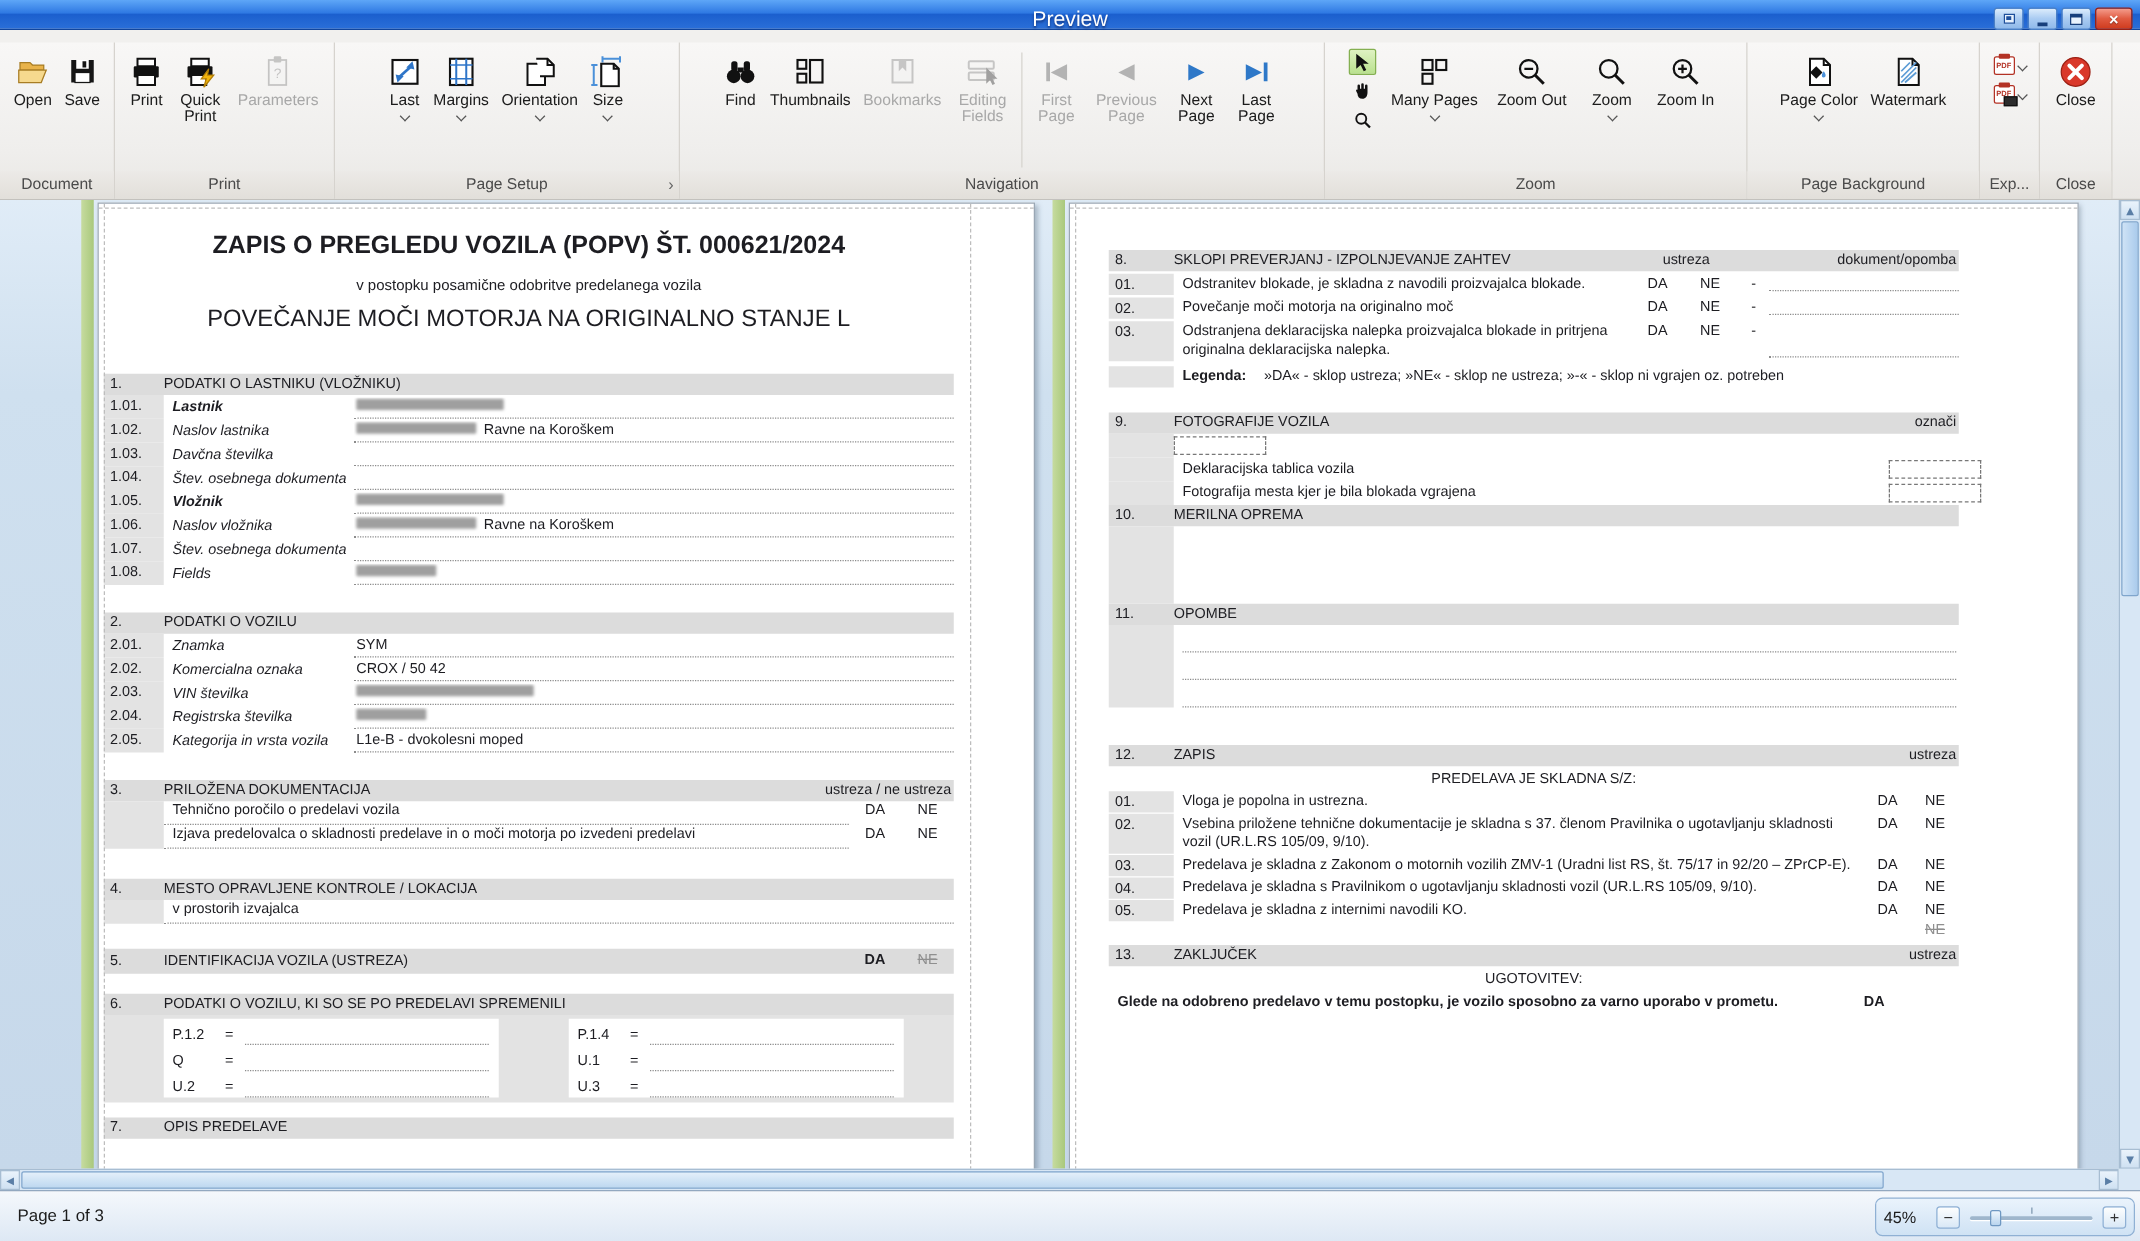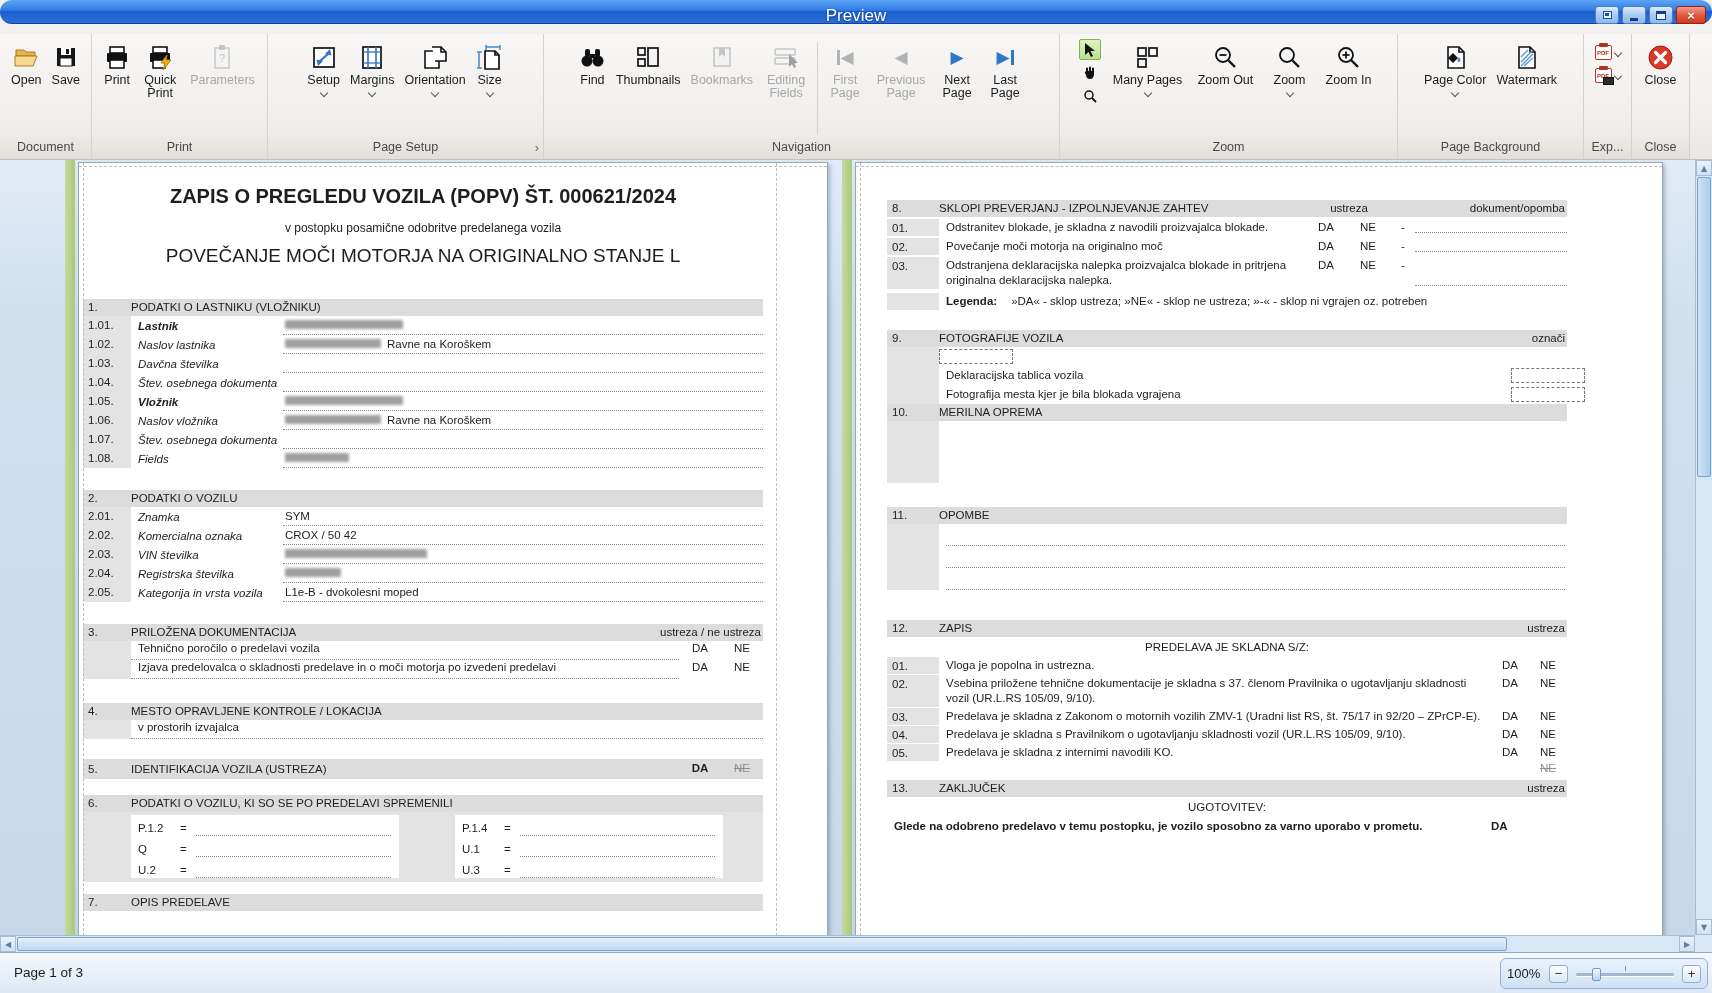--- a/index.html
+++ b/index.html
@@ -2,21 +2,21 @@
 <html><head>
 <meta charset="utf-8">
 <style>
   * { box-sizing: border-box; margin: 0; padding: 0; }
   html,body { width:1712px; height:993px; overflow:hidden; }
   .app { position:relative; width:1712px; height:993px; font-family:"Liberation Sans",sans-serif; background:#f1f0ee; overflow:hidden; }
 
   
   .titlebar { position:absolute; top:0; left:0; right:0; height:24px;
     background:linear-gradient(180deg,#5ea6f7 0%,#2f79e3 45%,#1b5fce 50%,#2a6fd8 100%);
-    border-bottom:1px solid #10459d;border-radius:12px; }
+    border-bottom:1px solid #10459d; }
   .titlebar-title { position:absolute; left:0; right:0; top:6px; text-align:center; color:#fff; font-size:17px; text-shadow:0 1px 2px rgba(0,0,40,.5); }
   .win-controls { position:absolute; right:6px; top:6px; display:flex; gap:3px; }
   .wbtn { width:24px; height:18px; border:1px solid #4a7fc4; border-radius:3px;
     background:linear-gradient(#dcecfc,#a9cbf2 50%,#8fb9ea); display:flex; align-items:center; justify-content:center; }
   .wbtn-close { width:30px; background:linear-gradient(#f49c8c,#e05a40 50%,#cf3b1e); border-color:#992015; }
   .wglyph-full { width:9px; height:8px; border:1px solid #1d4f9c; position:relative; background:#e8f2fd; }
   .wglyph-full::after { content:""; position:absolute; left:1px; top:1px; width:4px; height:3px; background:#1d4f9c; }
   .wglyph-min { width:8px; height:3px; background:#173f7c; margin-top:8px; }
   .wglyph-max { width:10px; height:9px; border:1px solid #173f7c; border-top:3px solid #173f7c; background:#e8f2fd; }
   .wglyph-x { color:#fff; font-size:13px; font-weight:bold; line-height:1; text-shadow:0 1px 1px rgba(0,0,0,.4); }
@@ -251,21 +251,21 @@
       <div class="rbody">
         <div class="rbtn">
           <span class="ric">
             <svg width="26" height="25" viewBox="0 0 26 25">
                 <rect x="3" y="3" width="20" height="19" fill="#fff" stroke="#111" stroke-width="1.7"></rect>
                 <line x1="8" y1="17" x2="18" y2="8" stroke="#2e75c8" stroke-width="2.2"></line>
                 <polygon points="19,4 20.5,10.5 14,9" fill="#2e75c8"></polygon>
                 <polygon points="7,21 5.5,14.5 12,16" fill="#2e75c8"></polygon>
               </svg>
           </span>
-          <span>Setup</span>
+          <span>Last</span>
           <span class="chev"></span>
         </div>
         <div class="rbtn">
           <span class="ric">
             <svg width="26" height="25" viewBox="0 0 26 25">
                 <rect x="4" y="2" width="18" height="21" fill="#fff" stroke="#111" stroke-width="1.7"></rect>
                 <line x1="9" y1="2" x2="9" y2="23" stroke="#2e75c8" stroke-width="1.6"></line>
                 <line x1="17" y1="2" x2="17" y2="23" stroke="#2e75c8" stroke-width="1.6"></line>
                 <line x1="4" y1="7" x2="22" y2="7" stroke="#2e75c8" stroke-width="1.3"></line>
                 <line x1="4" y1="18" x2="22" y2="18" stroke="#2e75c8" stroke-width="1.3"></line>
@@ -755,21 +755,21 @@
           </div>
 
         <div class="h8" style="">
           <div class="sn">10.</div>
             <div class="t">MERILNA OPREMA</div>
         </div>
         <div class="s10body">
             <div class="rn2"></div>
           </div>
 
-        <div class="h8" style="margin-top:24px">
+        <div class="h8" style="">
           <div class="sn">11.</div>
             <div class="t">OPOMBE</div>
         </div>
         <div class="s11body">
           <div class="rn2"></div>
           <div class="s11lines">
               <div class="dl"></div>
               <div class="dl"></div>
               <div class="dl"></div>
             </div>
@@ -838,21 +838,21 @@
   <div class="hscroll">
     <div class="sarr left"><span>◀</span></div>
     <div class="hthumb"></div>
     <div class="sarr right"><span>▶</span></div>
   </div>
   <div class="corner"></div>
 
   <div class="statusbar">
     <div class="page-info">Page 1 of 3</div>
     <div class="zoom-panel">
-      <span class="zoom-label">100%</span>
+      <span class="zoom-label">45%</span>
       <div class="zbtn">
           <span>−</span>
         </div>
       <div class="slider">
         <div class="tick"></div>
         <div class="strack"></div>
         <div class="sthumb"></div>
       </div>
       <div class="zbtn">
           <span>+</span>

